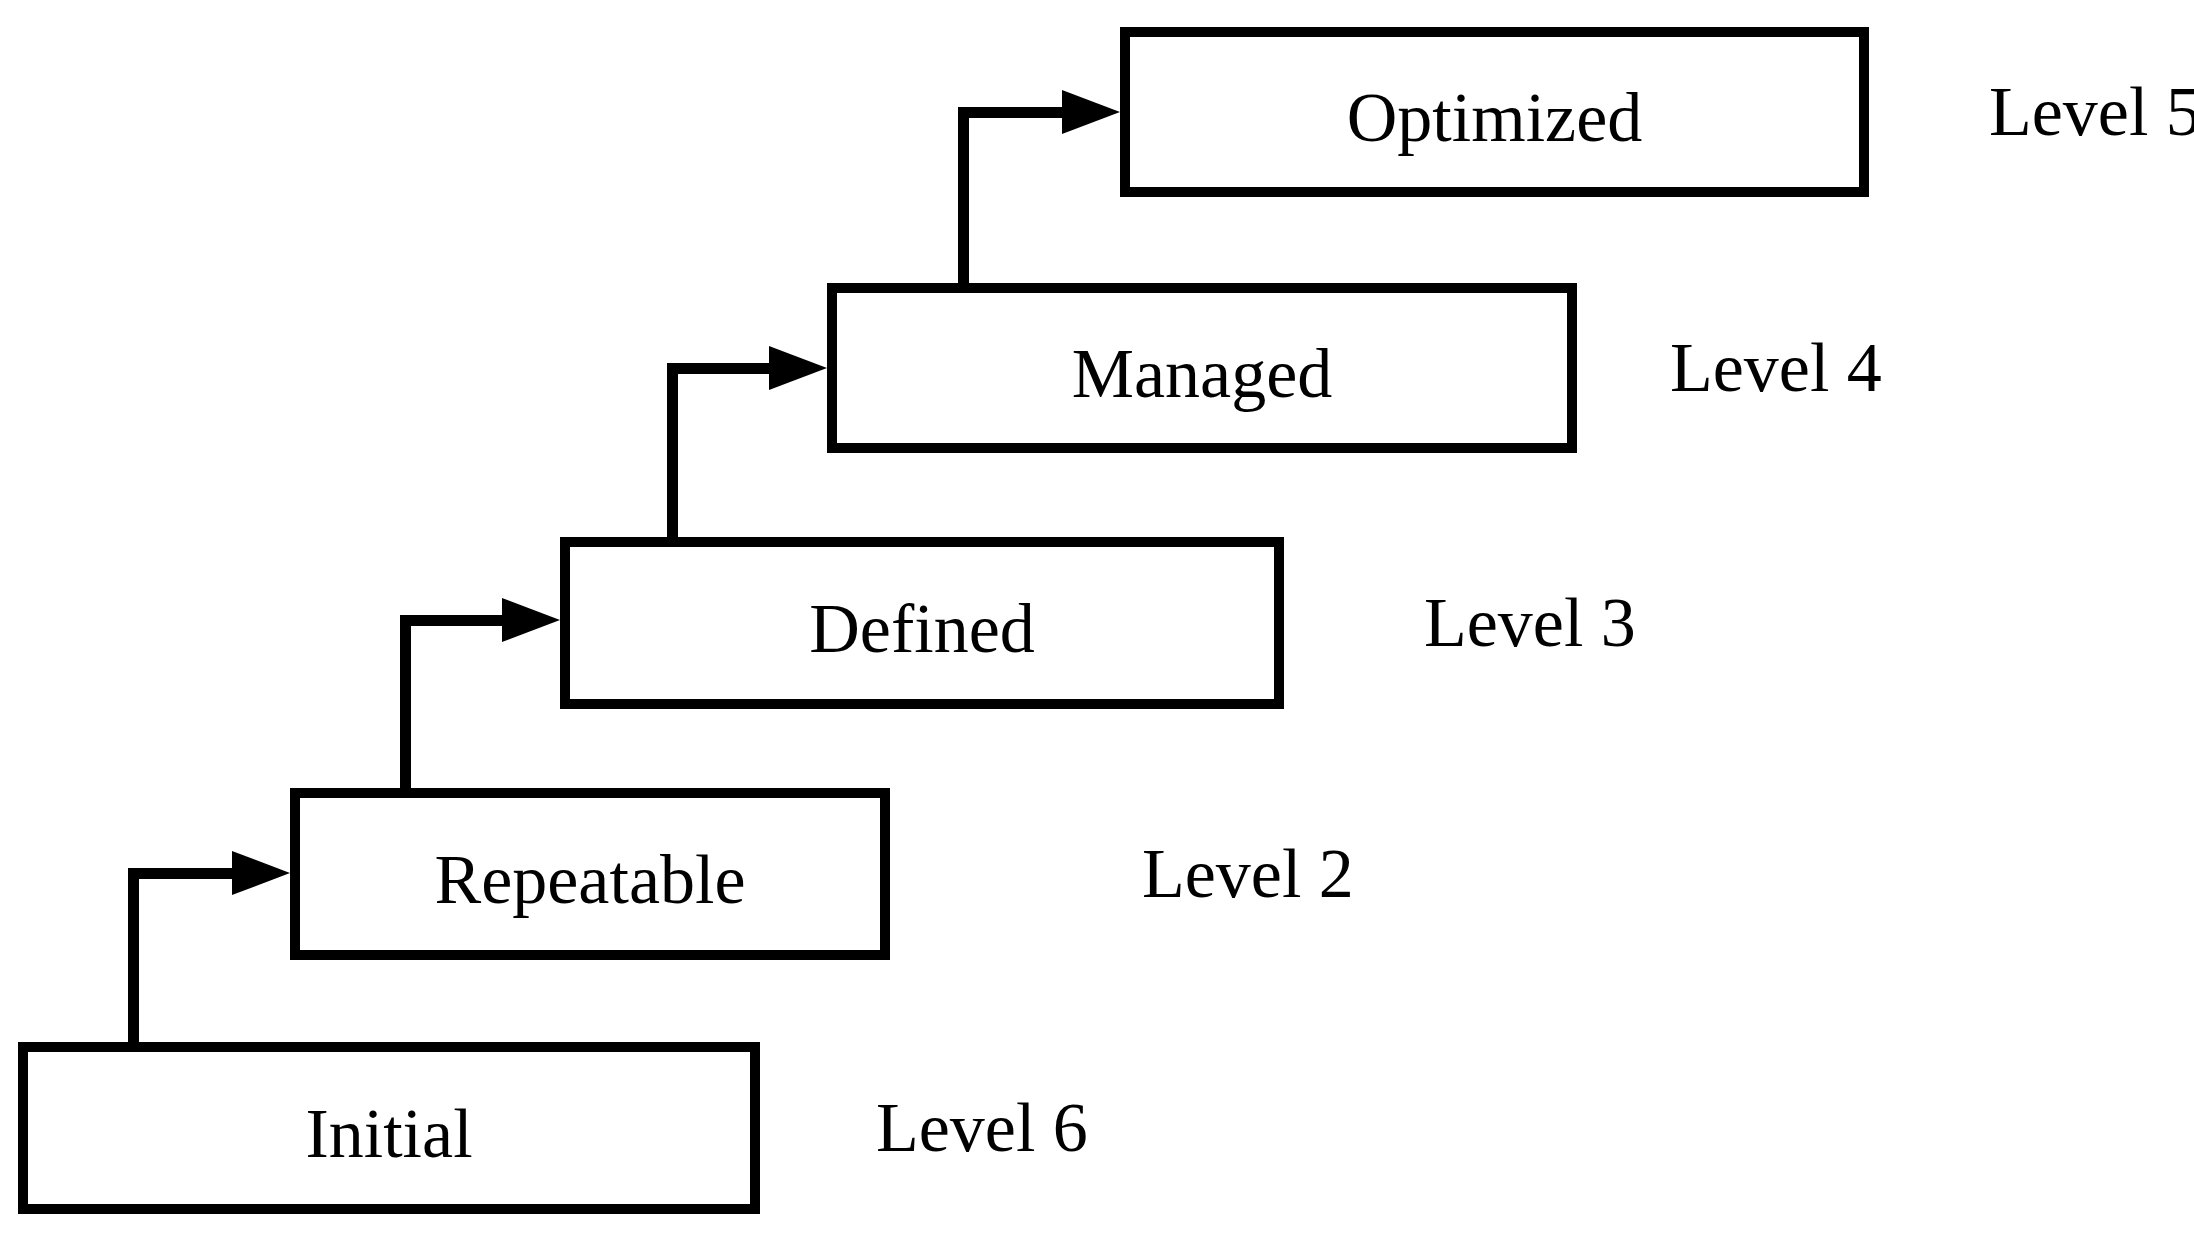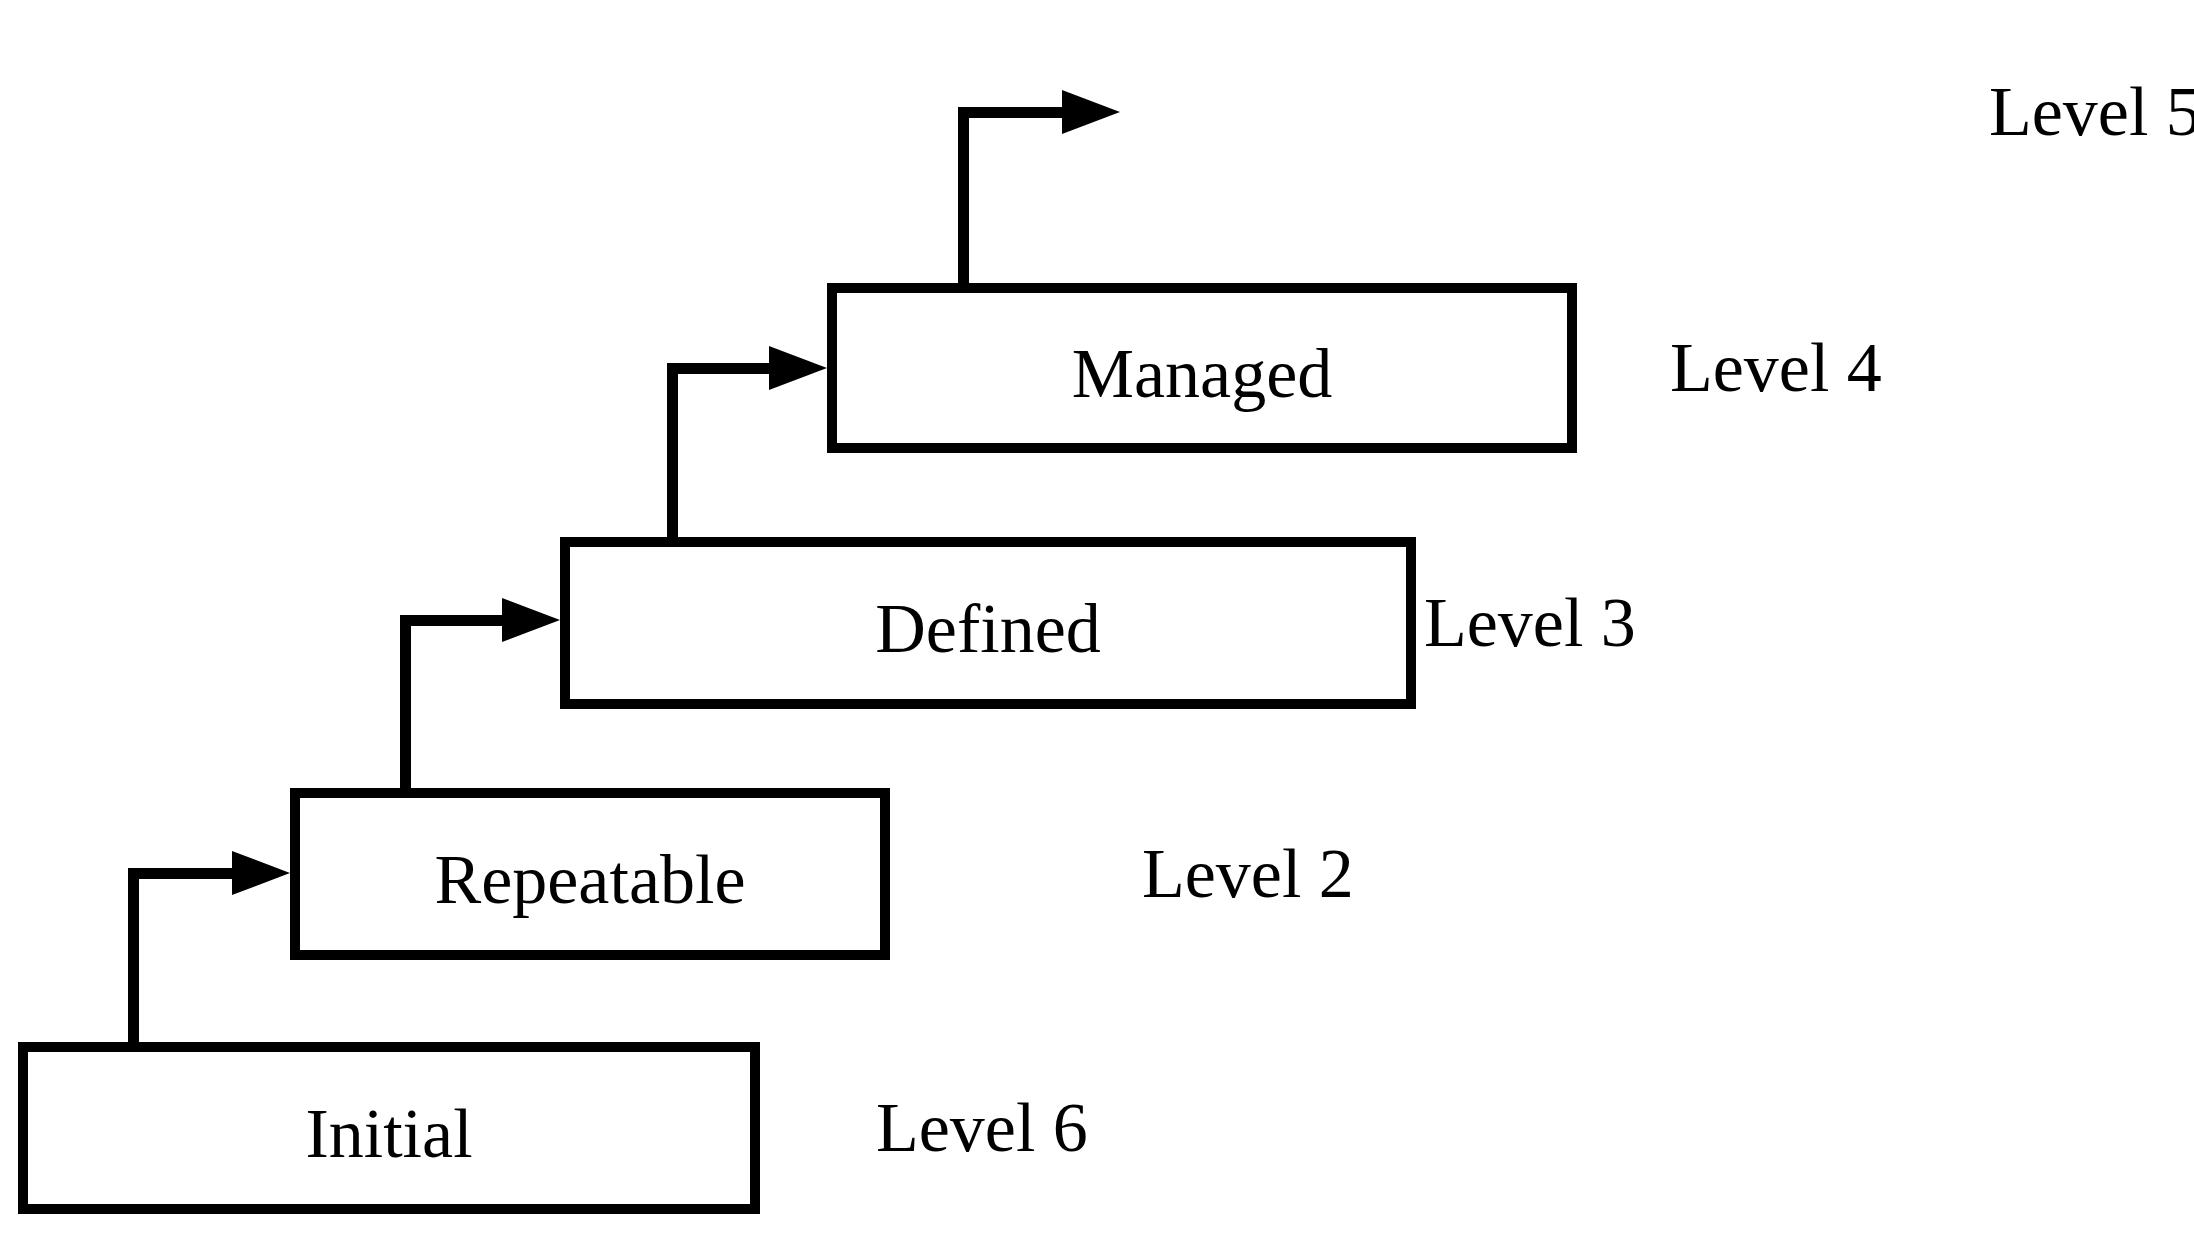--- a/index.html
+++ b/index.html
@@ -48,21 +48,21 @@
     width: 0;
     height: 0;
     border-top: 22px solid transparent;
     border-bottom: 22px solid transparent;
     border-left: 58px solid #000000;
   }
 
   
   .b1 { left: 18px;   top: 1042px; width: 742px; height: 172px; }
   .b2 { left: 290px;  top: 788px;  width: 600px; height: 172px; }
-  .b3 { left: 560px;  top: 537px;  width: 856px; height: 172px; }
+  .b3 { left: 560px;  top: 537px;  width: 724px; height: 172px; }
   .b4 { left: 827px;  top: 283px;  width: 750px; height: 170px; }
   .b5 { left: 1120px; top: 27px;   width: 749px; height: 170px; }
 
   
   .s1 { left: 876px;  top: 1042px; height: 172px; }
   .s2 { left: 1142px; top: 788px;  height: 172px; }
   .s3 { left: 1424px; top: 537px;  height: 172px; }
   .s4 { left: 1670px; top: 283px;  height: 170px; }
   .s5 { left: 1989px; top: 27px;   height: 170px; }
 
@@ -101,20 +101,23 @@
   <div class="box b3">
     <span class="box-label">Defined</span>
   </div>
   <div class="side-label s3">Level 3</div>
 
   <div class="box b4">
     <span class="box-label">Managed</span>
   </div>
   <div class="side-label s4">Level 4</div>
 
+  <div class="box b5">
+    <span class="box-label">Optimized</span>
+  </div>
   <div class="side-label s5">Level 5</div>
 
   <div class="seg a1v"></div>
   <div class="seg a1h"></div>
   <div class="head a1head"></div>
 
   <div class="seg a2v"></div>
   <div class="seg a2h"></div>
   <div class="head a2head"></div>
 

